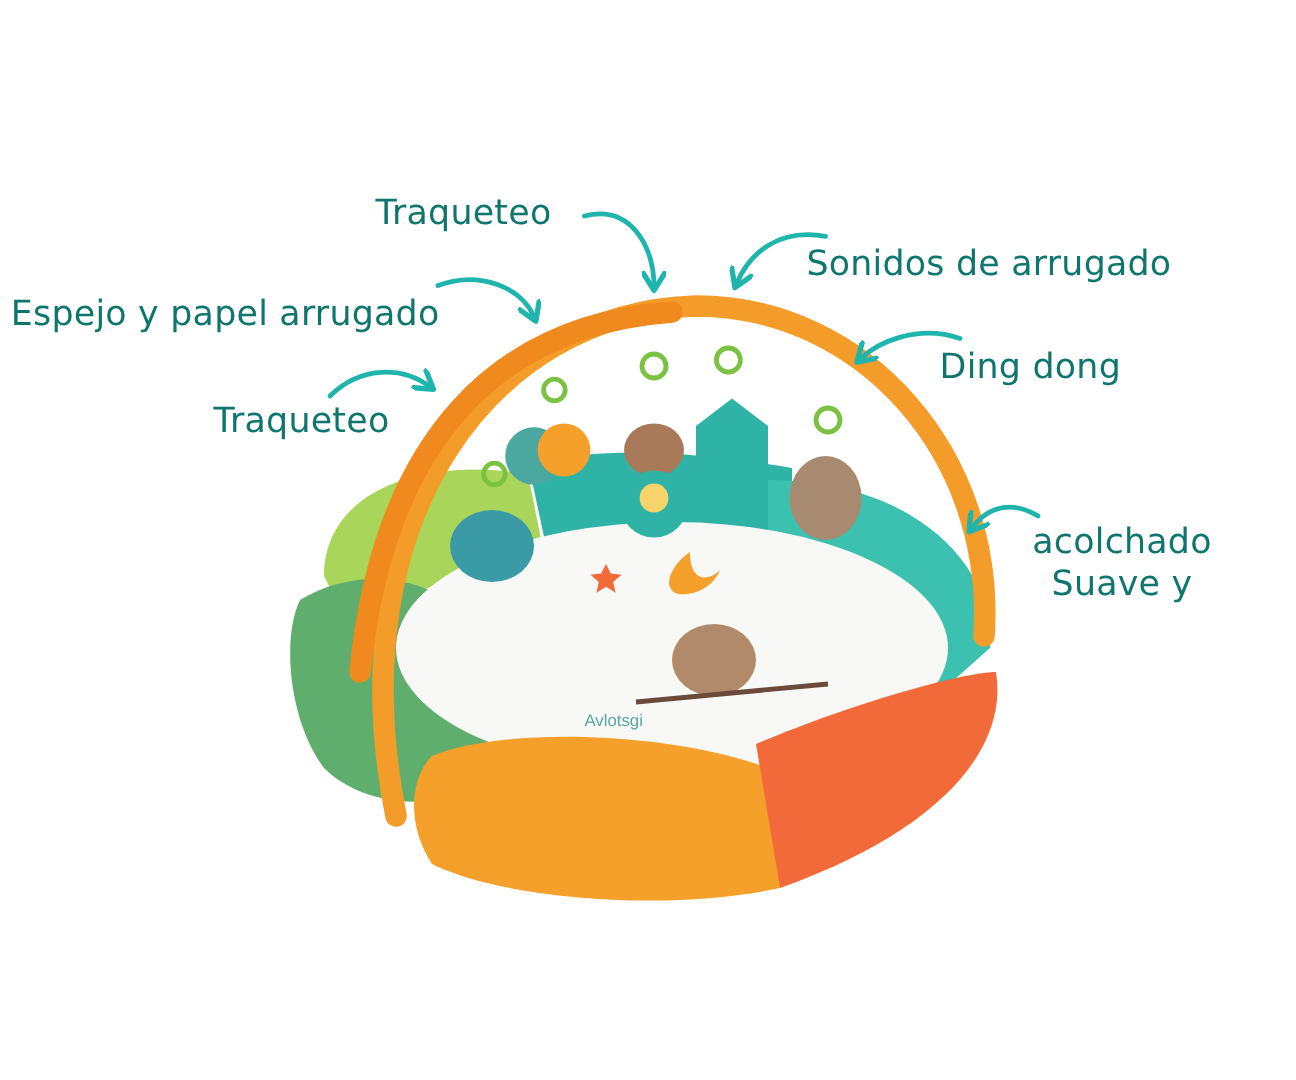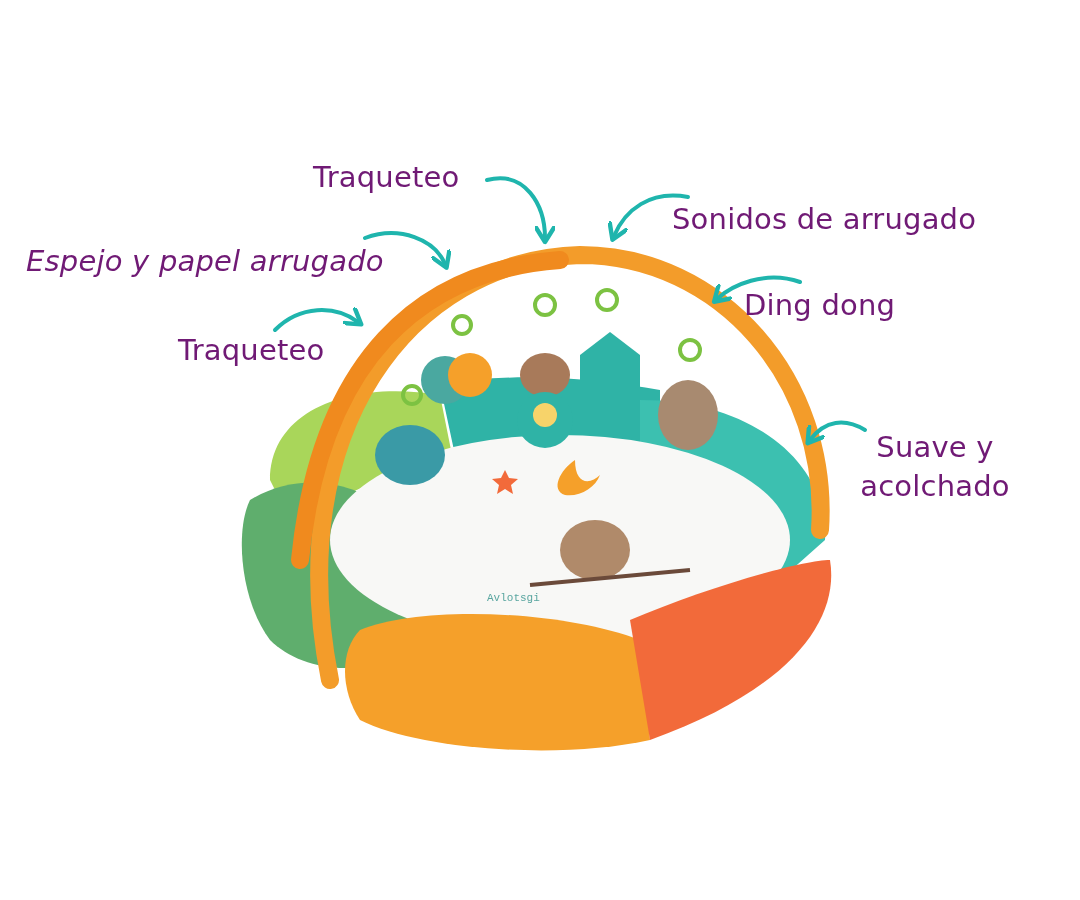--- a/index.html
+++ b/index.html
@@ -1,17 +1,17 @@
 <!DOCTYPE html>
 <html><head>
 <meta charset="utf-8">
 <style>
   html,body{margin:0;padding:0;background:#ffffff;}
   body{width:1080px;height:900px;position:relative;overflow:hidden;font-family:"DejaVu Sans","Liberation Sans",sans-serif;}
-  .label{position:absolute;font-size:29px;color:#701a75;white-space:nowrap;letter-spacing:0.2px;line-height:1.2;}
+  .label{position:absolute;font-size:29px;color:#0f766e;white-space:nowrap;letter-spacing:0.2px;line-height:1.2;}
   .label.multi{white-space:normal;text-align:center;}
   svg.scene{position:absolute;left:0;top:0;}
 </style>
 </head>
 <body>
 
 <svg class="scene" width="1080" height="900" viewBox="0 0 1080 900">
   <defs>
     <marker id="ah" viewBox="0 0 10 10" refX="6" refY="5" markerWidth="5" markerHeight="5" orient="auto">
       <path d="M0,0 L8,5 L0,10" fill="none" stroke="#1fb5ad" stroke-width="2.2" stroke-linecap="round" stroke-linejoin="round"></path>
@@ -72,20 +72,20 @@
     <path d="M688,197 C650,190 625,210 614,236" marker-end="url(#ah)"></path>
     <path d="M365,238 C400,225 435,240 445,264" marker-end="url(#ah)"></path>
     <path d="M800,282 C765,270 732,285 717,299" marker-end="url(#ah)"></path>
     <path d="M275,330 C300,305 335,305 358,322" marker-end="url(#ah)"></path>
     <path d="M865,430 C845,418 825,420 810,440" marker-end="url(#ah)"></path>
   </g>
 </svg>
 
 <div class="label" style="left:313px;top:160px;">Traqueteo</div>
 <div class="label" style="left:672px;top:202px;">Sonidos de arrugado</div>
-<div class="label" style="left:26px;top:244px;font-style:italic;">Espejo y papel arrugado</div>
-<div class="label" style="left:744px;top:288px;">Ding dong</div>
+<div class="label" style="left:9px;top:244px;">Espejo y papel arrugado</div>
+<div class="label" style="left:783px;top:288px;">Ding dong</div>
 <div class="label" style="left:178px;top:333px;">Traqueteo</div>
 <div class="label multi" style="left:845px;top:430px;width:180px;">
+  <div style="margin-top:4px;">acolchado</div>
   <div>Suave y</div>
-  <div style="margin-top:4px;">acolchado</div>
 </div>
-<div style="position:absolute;left:487px;top:592px;font-size:11px;color:#5aa6a0;font-family:Liberation Mono, monospace;">Avlotsgi</div>
+<div style="position:absolute;left:487px;top:592px;font-size:14px;color:#5aa6a0;font-family:Liberation Sans, sans-serif;">Avlotsgi</div>
 
 </body></html>

